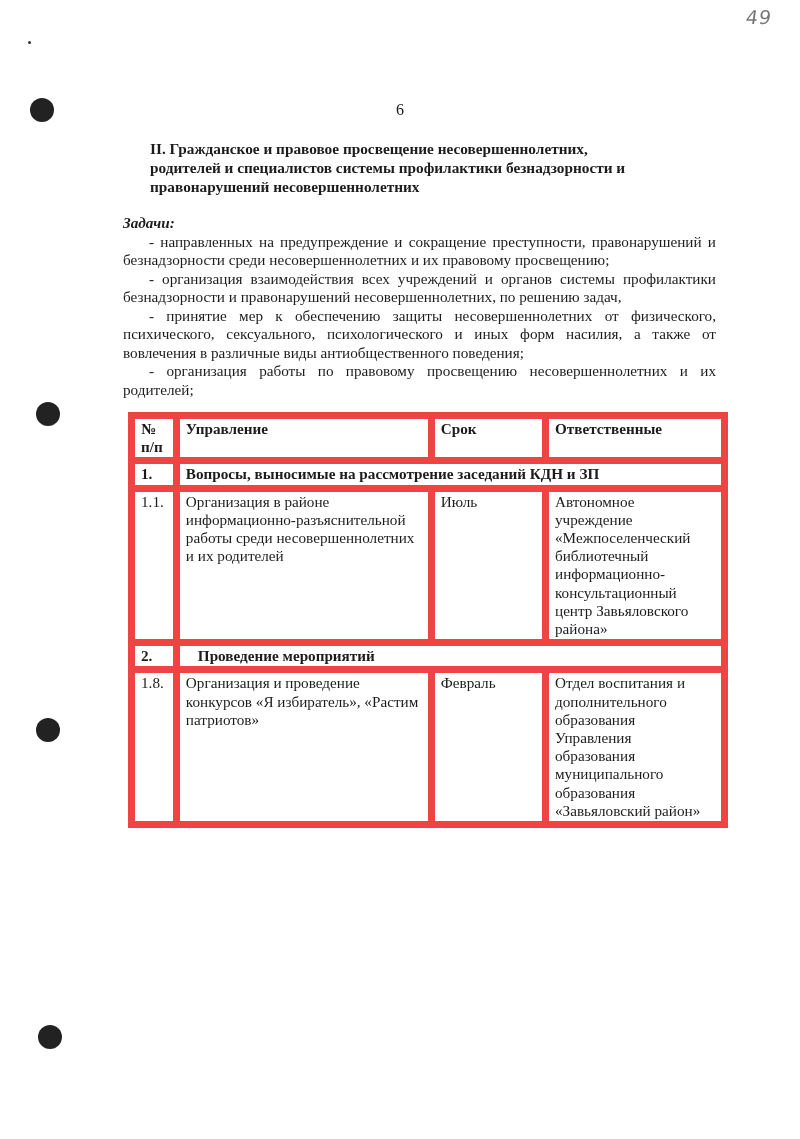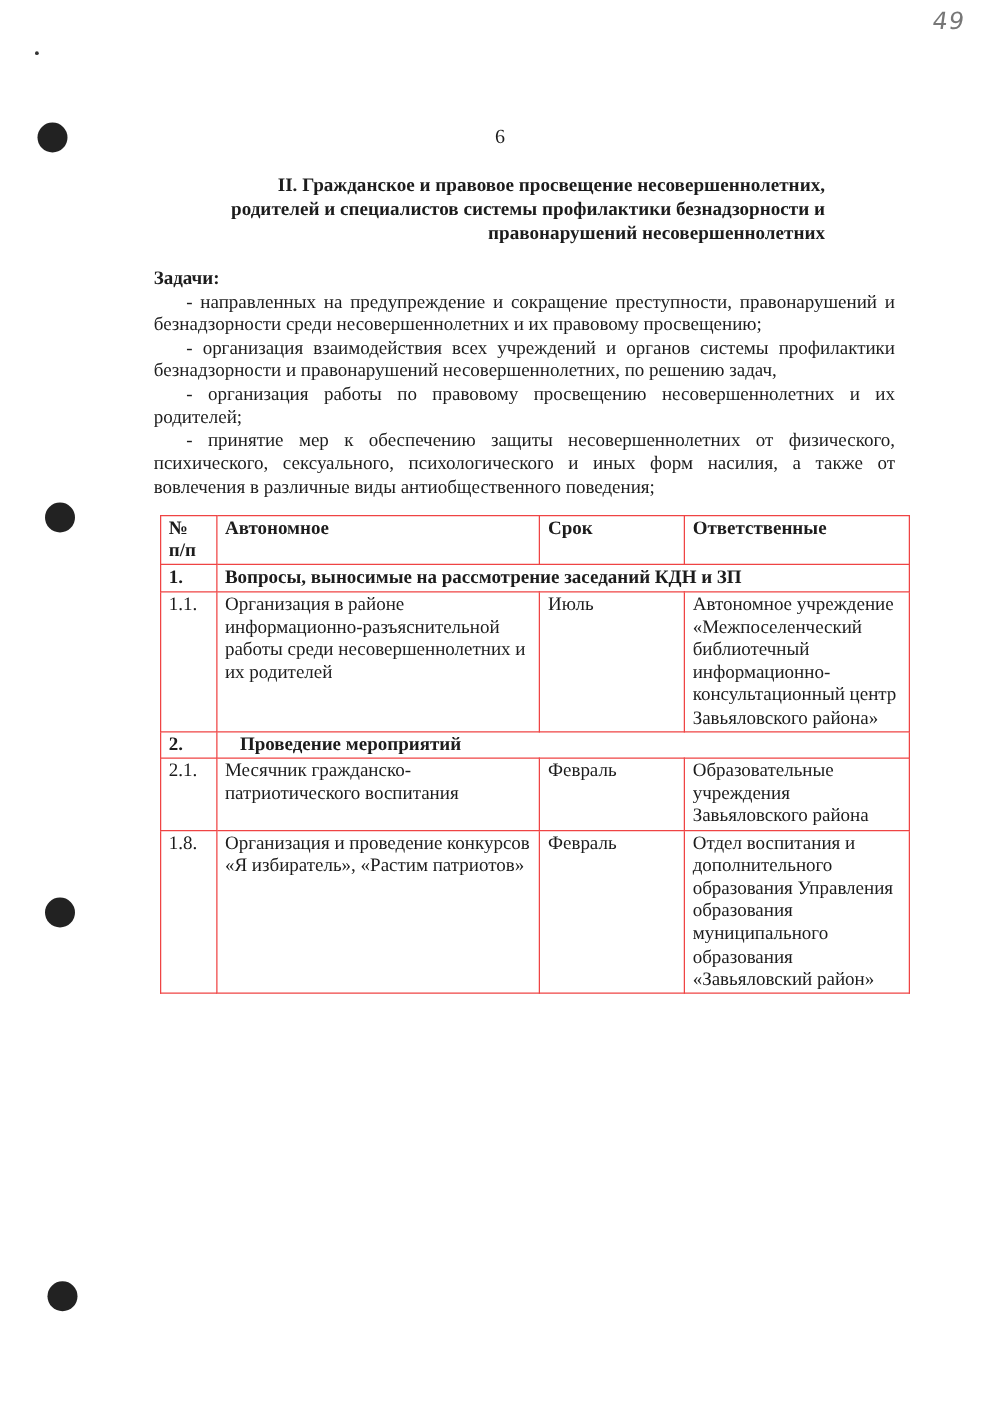--- a/index.html
+++ b/index.html
@@ -23,36 +23,36 @@
       font-family: "DejaVu Sans", sans-serif;
       font-size: 19px; color: #777; letter-spacing: 1px;
       transform: skewX(-8deg);
     }
     .page-num {
       position: absolute; left: 0; width: 800px; top: 101px;
       text-align: center; font-size: 16px;
     }
     .section-title {
       position: absolute; left: 150px; width: 510px; top: 139px;
-      text-align: right; font-weight: bold; font-size: 15.3px; line-height: 19px;
+      text-align: left; font-weight: bold; font-size: 15.3px; line-height: 19px;
     }
     .tasks {
       position: absolute; left: 123px; width: 593px; top: 214px;
       font-size: 15.2px; line-height: 18.5px;
     }
-    .tasks .label { font-weight: bold; }
+    .tasks .label { font-weight: bold; font-style: italic; }
     .tasks p { margin: 0; text-indent: 26px; text-align: justify; }
     table.plan {
       position: absolute; left: 128px; top: 412px;
       width: 600px;
       border-collapse: collapse;
       font-size: 15.2px; line-height: 18.2px;
     }
     table.plan td, table.plan th {
-      border: 1px solid #ef4444;
+      border: 7px solid #ef4444;
       vertical-align: top;
       padding: 1px 6px 1px 6px;
       text-align: left;
     }
     table.plan th { font-weight: bold; }
     col.c1 { width: 45px; }
     col.c2 { width: 259px; }
     col.c3 { width: 116px; }
     col.c4 { width: 180px; }
     .center { text-align: center; margin-top: 44px; }
@@ -70,60 +70,54 @@
 <div class="handnum">49</div>
 
 <div class="page-num">6</div>
 
 <div class="section-title">II.     Гражданское и правовое просвещение несовершеннолетних, родителей и специалистов системы профилактики безнадзорности и правонарушений несовершеннолетних</div>
 
 <div class="tasks">
   <div class="label">Задачи:</div>
   <p>- направленных на предупреждение и сокращение преступности, правонарушений и безнадзорности среди несовершеннолетних и их правовому  просвещению;</p>
   <p>- организация взаимодействия всех учреждений и органов системы профилактики безнадзорности и правонарушений несовершеннолетних, по решению задач,</p>
+  <p>- принятие мер к обеспечению защиты несовершеннолетних от физического, психического, сексуального, психологического и иных форм насилия, а также от вовлечения в различные виды антиобщественного поведения;</p>
   <p>- организация работы по правовому просвещению несовершеннолетних и их родителей;</p>
-  <p>- принятие мер к обеспечению защиты несовершеннолетних от физического, психического, сексуального, психологического и иных форм насилия, а также от вовлечения в различные виды антиобщественного поведения;</p>
 </div>
 
 <table class="plan">
   <colgroup>
       <col class="c1">
       <col class="c2">
       <col class="c3">
       <col class="c4">
     </colgroup>
   <tbody>
       <tr>
     <th>№ п/п</th>
-    <th>Автономное</th>
+    <th>Управление</th>
     <th class="center">Срок</th>
     <th class="center">Ответственные</th>
   </tr>
 
   <tr class="section">
     <td>1.</td>
     <td colspan="3">Вопросы, выносимые на рассмотрение заседаний КДН и ЗП</td>
   </tr>
   <tr>
     <td>1.1.</td>
     <td>Организация в районе информационно-разъяснительной работы среди несовершеннолетних и их родителей</td>
     <td class="center">Июль</td>
     <td>Автономное учреждение «Межпоселенческий библиотечный информационно-консультационный центр Завьяловского района»</td>
   </tr>
 
   <tr class="section">
     <td>2.</td>
     <td colspan="3" style="padding-left:18px;">Проведение мероприятий</td>
   </tr>
   <tr>
-    <td>2.1.</td>
-    <td>Месячник гражданско-патриотического воспитания</td>
-    <td class="center">Февраль</td>
-    <td>Образовательные учреждения Завьяловского района</td>
-  </tr>
-  <tr>
     <td>1.8.</td>
     <td>Организация и проведение конкурсов «Я избиратель», «Растим патриотов»</td>
     <td class="center">Февраль</td>
     <td>Отдел воспитания и дополнительного образования Управления образования муниципального образования «Завьяловский район»</td>
   </tr>
 </tbody>
   </table>
 
 </body></html>

